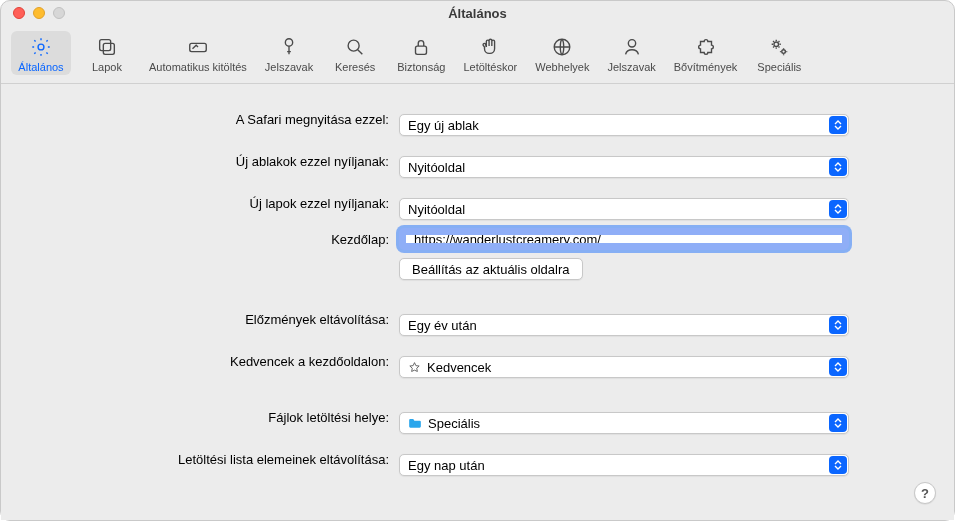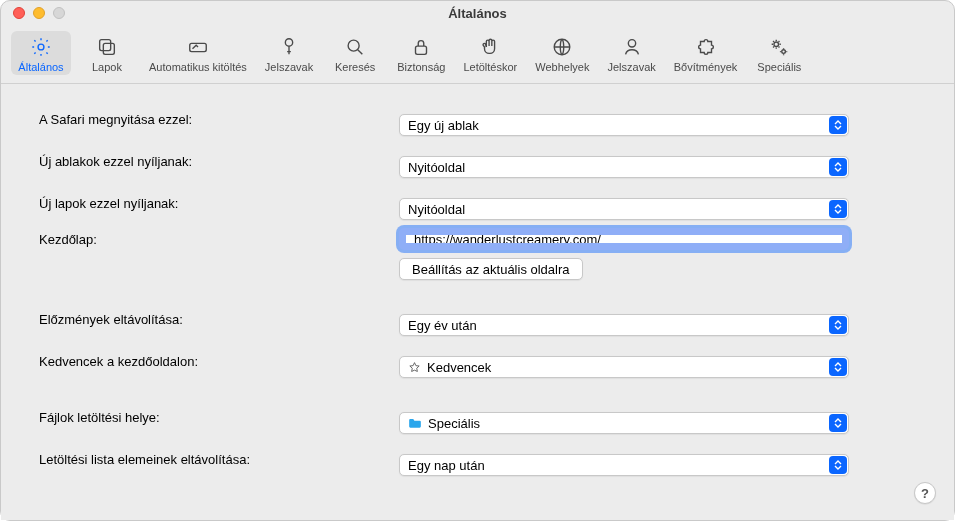--- a/index.html
+++ b/index.html
@@ -96,21 +96,21 @@
       position: relative;
     }
     .row {
       display: flex;
       align-items: center;
       margin-bottom: 8px;
     }
     .spacer { height: 14px; }
     .lbl {
       width: 360px;
-      text-align: left;
+      text-align: right;
       padding-right: 10px;
       color: #000;
     }
     .ctrl {
       width: 450px;
       display: flex;
       align-items: center;
     }
     .select {
       width: 100%;

